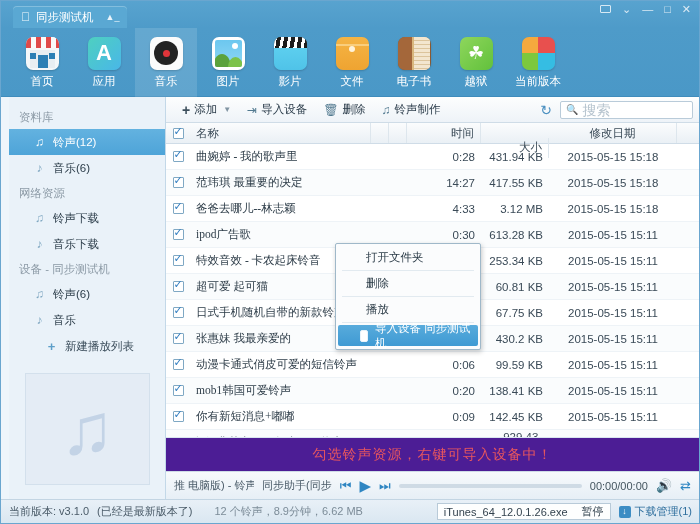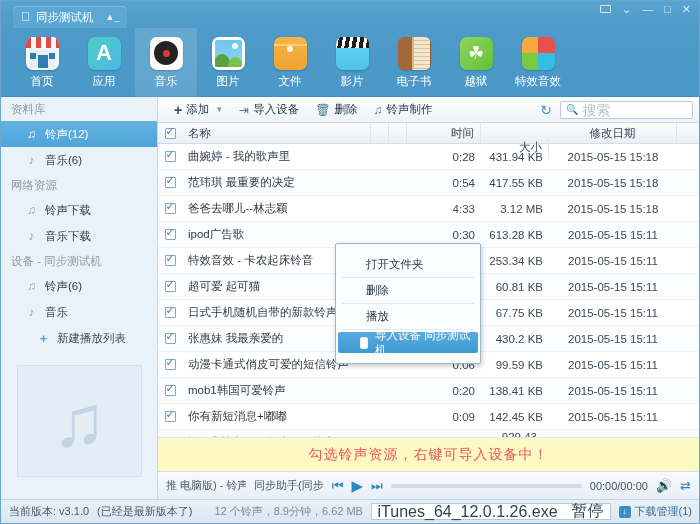--- a/index.html
+++ b/index.html
@@ -121,20 +121,22 @@
 
   
   .body-wrap { flex: 1 1 auto; display: flex; min-height: 0; }
 
   
   .sidebar {
     width: 157px; flex: 0 0 157px;
     background: #eaf2f9;
     border-right: 1px solid #c3d8e8;
     display: flex; flex-direction: column;
+    padding-top: 8px;
+    margin-left: 8px;
   }
   .sb-group { color:#8c9aa6; font-size: 11.5px; padding: 5px 0 4px 10px; }
   .sb-item {
     height: 26px; display:flex; align-items:center; gap:7px;
     padding-left: 24px; color:#2b3c49; font-size:11.5px; cursor:default;
   }
   .sb-item.sel { background: linear-gradient(180deg,#63b2e0,#4ea4d8); color:#fff; }
   .sb-item .sb-ic { width:13px; text-align:center; font-size:12px; color:#7fa7c1; line-height:1;}
   .sb-item.sel .sb-ic { color:#ffffff; }
   .sb-sub { padding-left: 36px; color:#3a4c5a; }
@@ -208,31 +210,31 @@
   
   .rows { flex:1 1 auto; overflow:hidden; position:relative; }
   .row {
     height: 26px; display:flex; align-items:center;
     font-size:11.5px; color:#2d3c48;
     border-bottom:1px solid #eef3f7;
   }
   .row:nth-child(even){ background:#fafcfd; }
   .cell { display:flex; align-items:center; height:100%; padding:0 6px; }
   .c-chk { width:24px; justify-content:center; padding:0;}
-  .c-name { flex:1 1 auto; min-width:0; white-space:nowrap; overflow:hidden; text-overflow:ellipsis; }
+  .c-name { flex:1 1 auto; min-width:0; white-space:nowrap; overflow:hidden; text-overflow:ellipsis;font-family:Liberation Serif, serif; }
   .c-gap1 { width:18px; } .c-gap2 { width:18px; }
   .c-time { width:74px; justify-content:flex-end; color:#3a4a57;}
   .c-size { width:68px; justify-content:flex-end; color:#3a4a57;}
   .c-date { width:128px; justify-content:center; color:#3a4a57;}
   .c-end { width:22px; }
 
   
   .hint {
     height: 34px; flex:0 0 34px;
-    background:#fef9c3; border-top:1px solid #d9e6f0;
+    background:#4c1d95; border-top:1px solid #d9e6f0;
     display:flex; align-items:center; justify-content:center;
     color:#e8565e; font-size:14px; letter-spacing:1px;
     font-family: "DejaVu Serif","Liberation Serif", serif;
   }
 
   
   .player {
     height: 28px; flex:0 0 28px;
     background: linear-gradient(180deg,#f7fafc,#e7eff6);
     border-top:1px solid #cfdce7;
@@ -253,33 +255,33 @@
     background: linear-gradient(180deg,#e8f0f7,#dae7f1);
     border-top:1px solid #c3d5e3;
     display:flex; align-items:center; font-size:11px; color:#4a5b68;
   }
   .st-ver { padding-left:8px; white-space:nowrap;}
   .st-count { margin-left: 22px; color:#7c8c98; white-space:nowrap;}
   .st-right { margin-left:auto; display:flex; align-items:center; height:100%; }
   .dl-box {
     border:1px solid #b8cad8; background:#fdfefe;
     height:17px; display:flex; align-items:center; gap:14px;
-    padding:0 6px; font-size:16px; color:#33424e;
+    padding:0 6px; font-size:11px; color:#33424e;
   }
   .dl-mgr { display:flex; align-items:center; gap:4px; padding:0 7px 0 8px; color:#2f6f9e; white-space:nowrap;}
   .dl-ic { width:12px;height:12px;background:#3d8dc4;border-radius:2px;color:#fff;
            font-size:9px; display:flex;align-items:center;justify-content:center; line-height:1;}
 
   
   .ctxmenu {
     position:absolute; left:334px; top:242px;
     width:146px; background:#fbfcfd;
     border:1px solid #9fb8c9; border-radius:2px;
     box-shadow: 1px 2px 5px rgba(0,0,0,.22);
-    padding: 10px 0;
+    padding: 3px 0;
     z-index: 50;
   }
   .ctx-item {
     height:21px; display:flex; align-items:center;
     padding-left:30px; font-size:11.5px; color:#2b3b47; cursor:default;
   }
   .ctx-sep { height:1px; background:#e2eaf0; margin:2px 6px; }
   .ctx-item.hl {
     background: linear-gradient(180deg,#58abdc,#3f9ad3);
     color:#fff; padding-left:22px; gap:7px; margin:0 2px;
@@ -342,32 +344,32 @@
         <div class="inner">
             <i class="sun"></i>
             <i class="m1"></i>
             <i class="m2"></i>
           </div>
       </div>
       <span>图片</span>
     </div>
 
     <div class="nav-item">
+      <div class="nav-icon ic-movie">
+        <i class="clap"></i>
+      </div>
+      <span>影片</span>
+    </div>
+
+    <div class="nav-item">
       <div class="nav-icon ic-file">
         <i class="flap"></i>
           <i class="cdot"></i>
       </div>
       <span>文件</span>
-    </div>
-
-    <div class="nav-item">
-      <div class="nav-icon ic-movie">
-        <i class="clap"></i>
-      </div>
-      <span>影片</span>
     </div>
 
     <div class="nav-item">
       <div class="nav-icon ic-book">
         <i class="lf"></i>
           <i class="rt"></i>
       </div>
       <span>电子书</span>
     </div>
 
@@ -376,21 +378,21 @@
       <span>越狱</span>
     </div>
 
     <div class="nav-item">
       <div class="nav-icon ic-more">
         <i></i>
           <i></i>
           <i></i>
           <i></i>
       </div>
-      <span>特效音效</span>
+      <span>当前版本</span>
     </div>
   </div>
 
   <div class="body-wrap">
 
     <div class="sidebar">
 
       <div class="sb-group">资料库</div>
       <div class="sb-item sel">
         <span class="sb-ic">♫</span>
@@ -488,21 +490,21 @@
           <div class="cell c-end"></div>
         </div>
 
         <div class="row">
           <div class="cell c-chk">
               <span class="chk"></span>
             </div>
           <div class="cell c-name">范玮琪 最重要的决定</div>
           <div class="cell c-gap1"></div>
           <div class="cell c-gap2"></div>
-          <div class="cell c-time">0:54</div>
+          <div class="cell c-time">14:27</div>
           <div class="cell c-size">417.55 KB</div>
           <div class="cell c-date">2015-05-15 15:18</div>
           <div class="cell c-end"></div>
         </div>
 
         <div class="row">
           <div class="cell c-chk">
               <span class="chk"></span>
             </div>
           <div class="cell c-name">爸爸去哪儿--林志颖</div>

